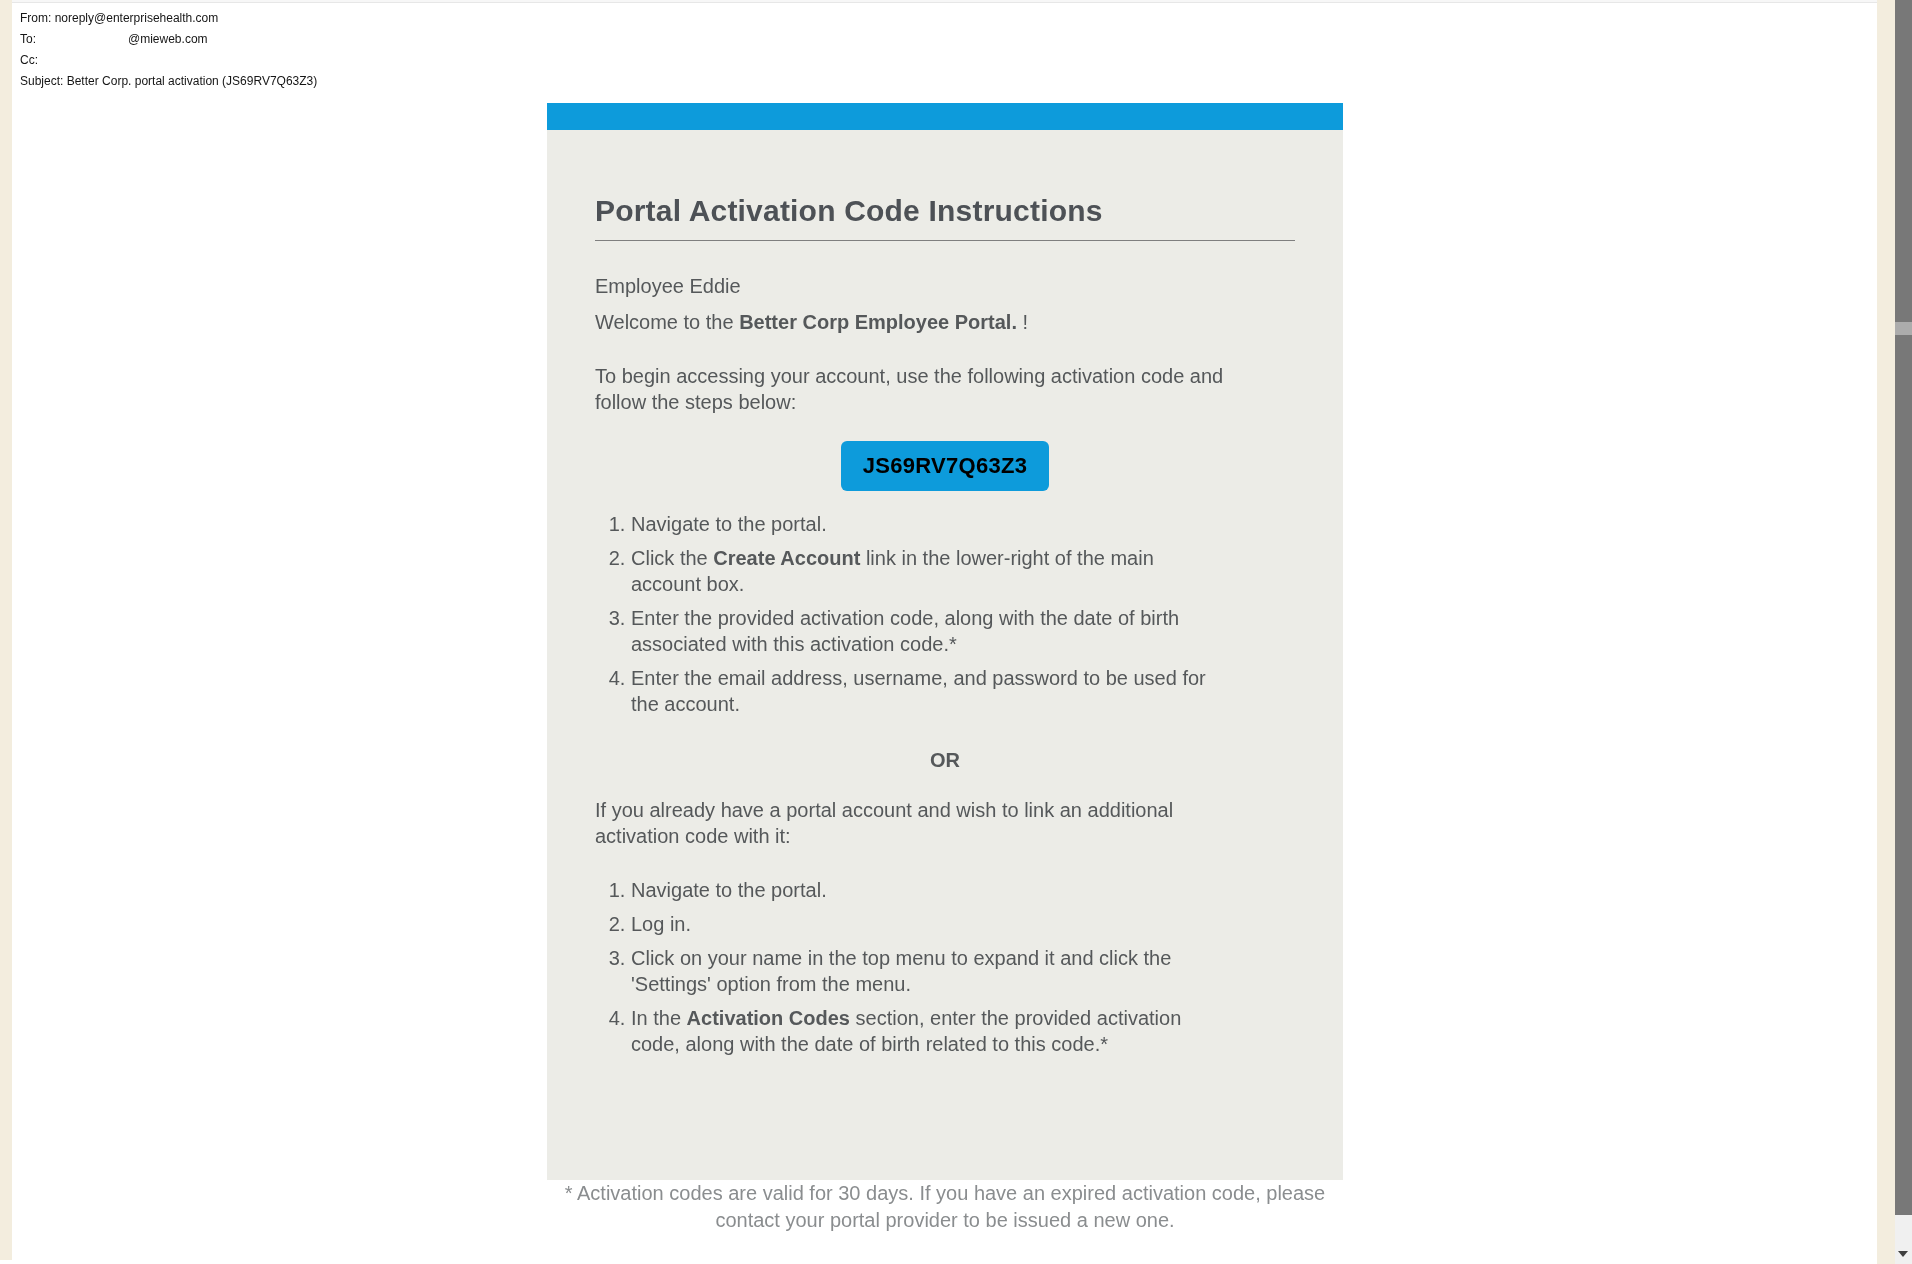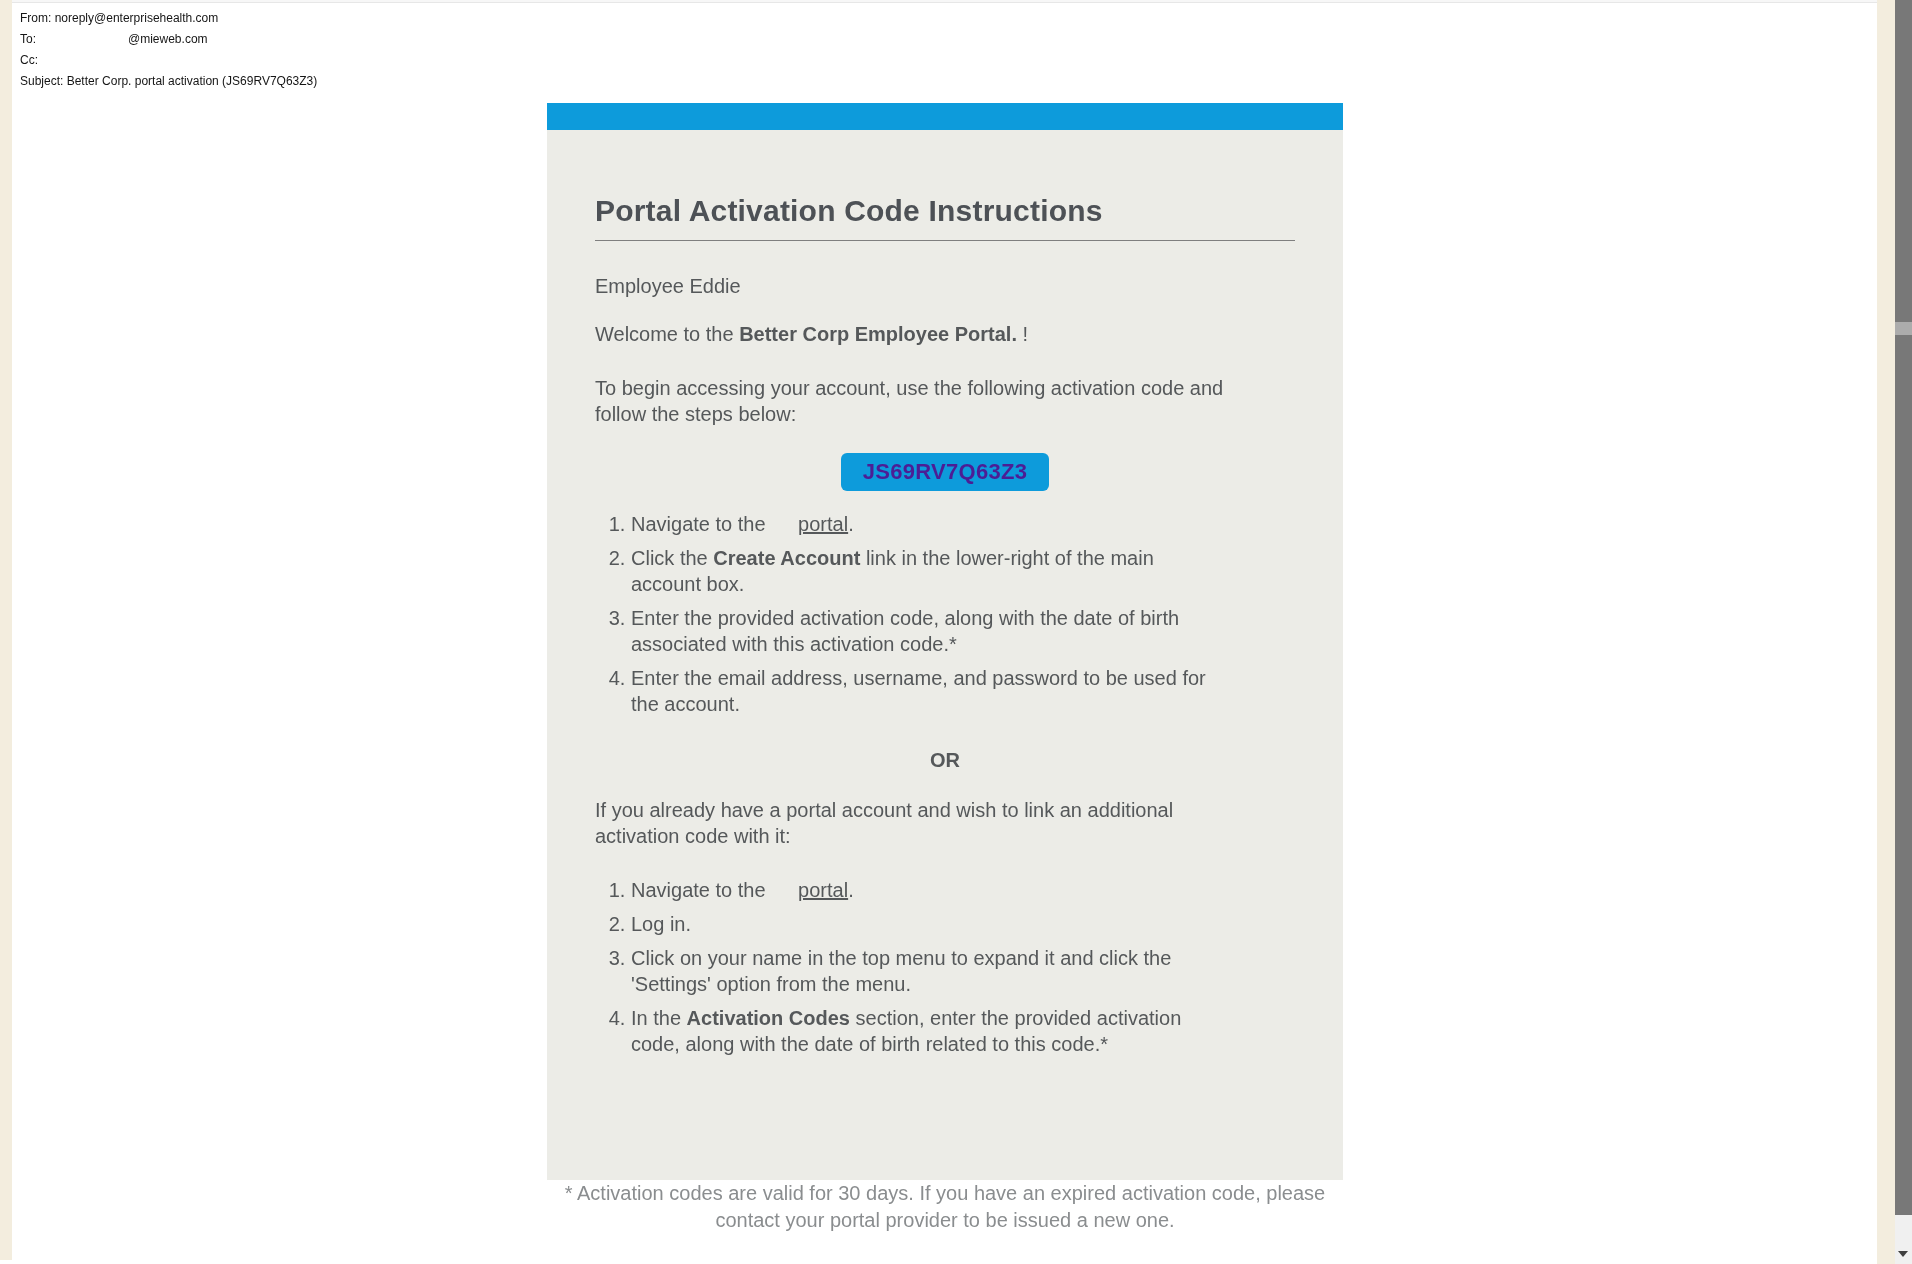--- a/index.html
+++ b/index.html
@@ -30,38 +30,38 @@
   
   .card { position: absolute; left: 547px; top: 103px; width: 796px; }
   .card-topbar { height: 27px; background: #0D9BDB; }
   .card-body { background: #ECECE7; height: 1050px; padding: 64px 48px 0 48px; font-size: 20px; overflow: hidden; }
 
   .card-title { font-size: 30px; line-height: 34px; font-weight: bold; color: #4D5156; letter-spacing: 0.2px; }
   .title-rule { border: none; border-top: 1px solid #7F7F7F; margin-top: 12px; }
 
   .card-body p { white-space: pre-line; line-height: 26px; }
   .greeting { margin-top: 32px; }
-  .welcome  { margin-top: 22px; }
+  .welcome  { margin-top: 10px; }
   .intro    { margin-top: 28px; }
   b, .bold  { font-weight: bold; }
 
   .code-btn { display: block; width: fit-content; margin: 26px auto 0 auto;
-    background: #0D9BDB; color: #4c1d95; font-weight: bold; font-size: 22px;
-    line-height: 26px; padding: 6px 22px; border-radius: 6px; border: none;
+    background: #0D9BDB; color: #000000; font-weight: bold; font-size: 22px;
+    line-height: 26px; padding: 12px 22px; border-radius: 6px; border: none;
     font-family: "Liberation Sans", sans-serif; letter-spacing: 0.3px; }
 
   .section-heading { margin-top: 30px; }
   .steps { margin-top: 20px; padding-left: 36px; }
   .steps-2 { margin-top: 28px; }
   .steps li { line-height: 26px; margin-bottom: 8px; white-space: pre-line; }
 
   .or-divider { margin-top: 30px; text-align: center; font-weight: bold; }
   .already { margin-top: 24px; }
 
-  .portal-link { text-decoration: underline; color: inherit; cursor: pointer; margin-left: 27px; }
+  .portal-link { color: inherit; cursor: pointer; }
 
   .footer-note { position: absolute; left: 547px; top: 1180px; width: 796px;
     text-align: center; color: #8A8D8F; font-size: 20px; line-height: 27px; white-space: pre-line; }
 </style>
 </head>
 <body>
 
 <div class="left-margin"></div>
 <div class="top-line"></div>
 

